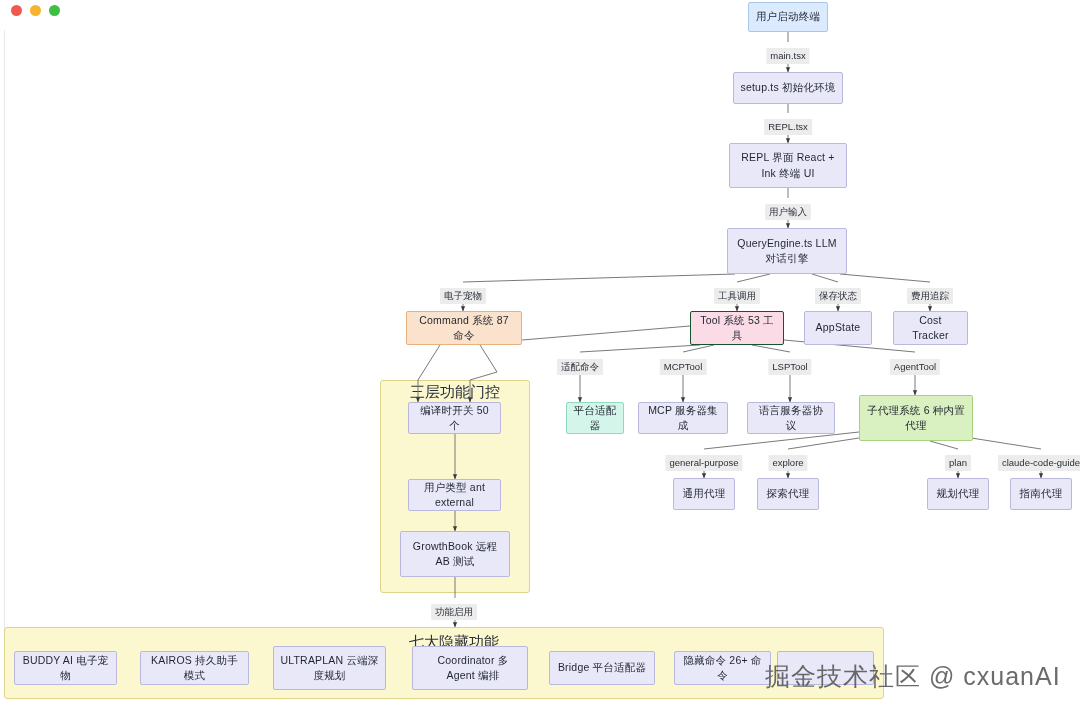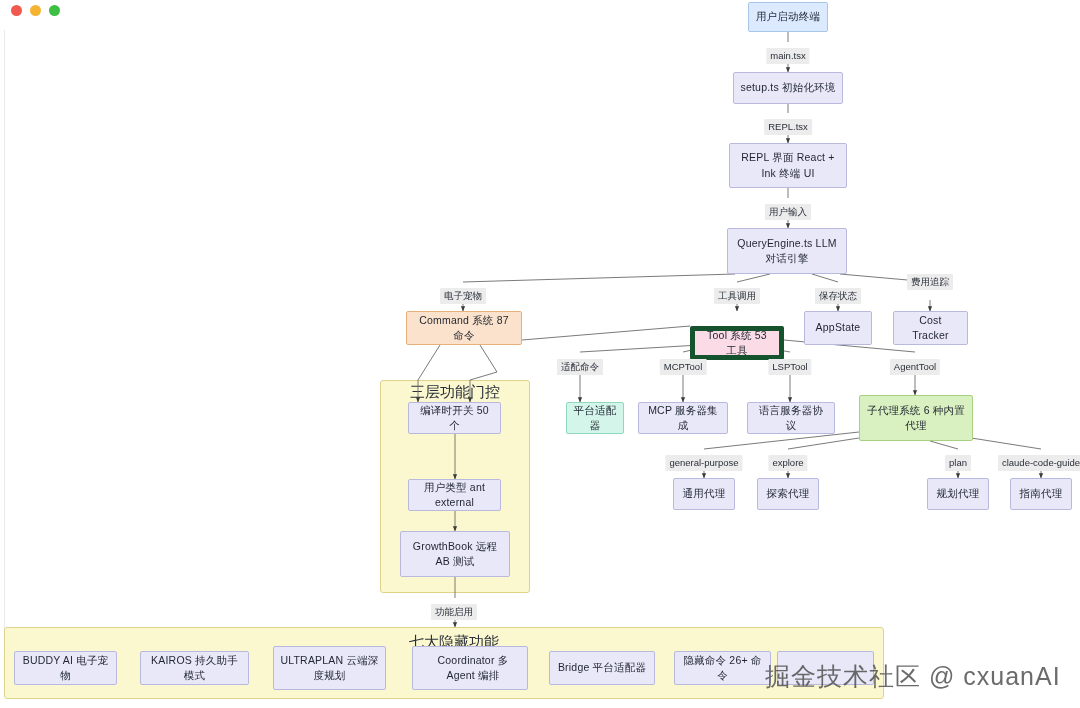--- a/index.html
+++ b/index.html
@@ -50,21 +50,21 @@
     font-size: 10.5px;
     line-height: 1.45;
     color: #1f2430;
     border-radius: 2px;
     padding: 3px 6px;
     letter-spacing: .2px;
   }
   .n-blue   { background: #dbeafe; border: 1px solid #a8c6e8; }
   .n-lav    { background: #e8e8f8; border: 1px solid #b9b9dd; }
   .n-orange { background: #fbe2cc; border: 1px solid #e8b07a; }
-  .n-pink   { background: #fadbe6; border: 5px solid #14532d; margin-top: 15px; }
+  .n-pink   { background: #fadbe6; border: 1px solid #14532d; }
   .n-mint   { background: #d4f5e9; border: 1px solid #8fd9bf; }
   .n-green  { background: #d9f0c0; border: 1px solid #a8d181; }
 
   
   .elabel {
     position: absolute;
     background: #ececec;
     color: #2a2f3a;
     font-size: 9.5px;
     line-height: 1;
@@ -207,21 +207,21 @@
       <div class="node n-lav" style="left: 777px; top: 651px; width: 97px; height: 34px;"></div>
     </div>
 
   <div id="elabels">
       <div class="elabel" style="left: 788px; top: 48px;">main.tsx</div>
       <div class="elabel" style="left: 788px; top: 119px;">REPL.tsx</div>
       <div class="elabel" style="left: 788px; top: 204px;">用户输入</div>
       <div class="elabel" style="left: 463px; top: 288px;">电子宠物</div>
       <div class="elabel" style="left: 737px; top: 288px;">工具调用</div>
       <div class="elabel" style="left: 838px; top: 288px;">保存状态</div>
-      <div class="elabel" style="left: 930px; top: 274px;">费用追踪</div>
+      <div class="elabel" style="left: 930px; top: 288px;">费用追踪</div>
       <div class="elabel" style="left: 580px; top: 359px;">适配命令</div>
       <div class="elabel" style="left: 683px; top: 359px;">MCPTool</div>
       <div class="elabel" style="left: 790px; top: 359px;">LSPTool</div>
       <div class="elabel" style="left: 915px; top: 359px;">AgentTool</div>
       <div class="elabel" style="left: 704px; top: 455px;">general-purpose</div>
       <div class="elabel" style="left: 788px; top: 455px;">explore</div>
       <div class="elabel" style="left: 958px; top: 455px;">plan</div>
       <div class="elabel" style="left: 1041px; top: 455px;">claude-code-guide</div>
       <div class="elabel" style="left: 454px; top: 604px;">功能启用</div>
     </div>

